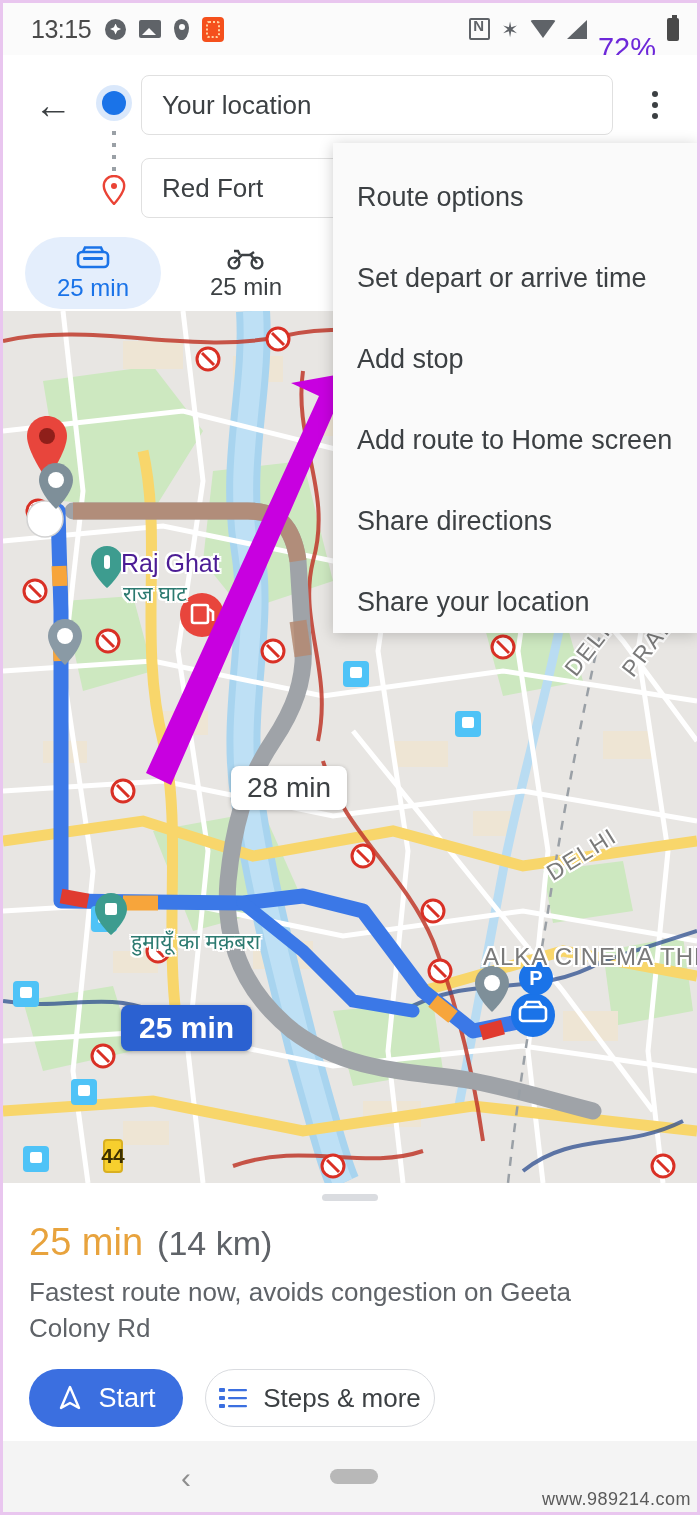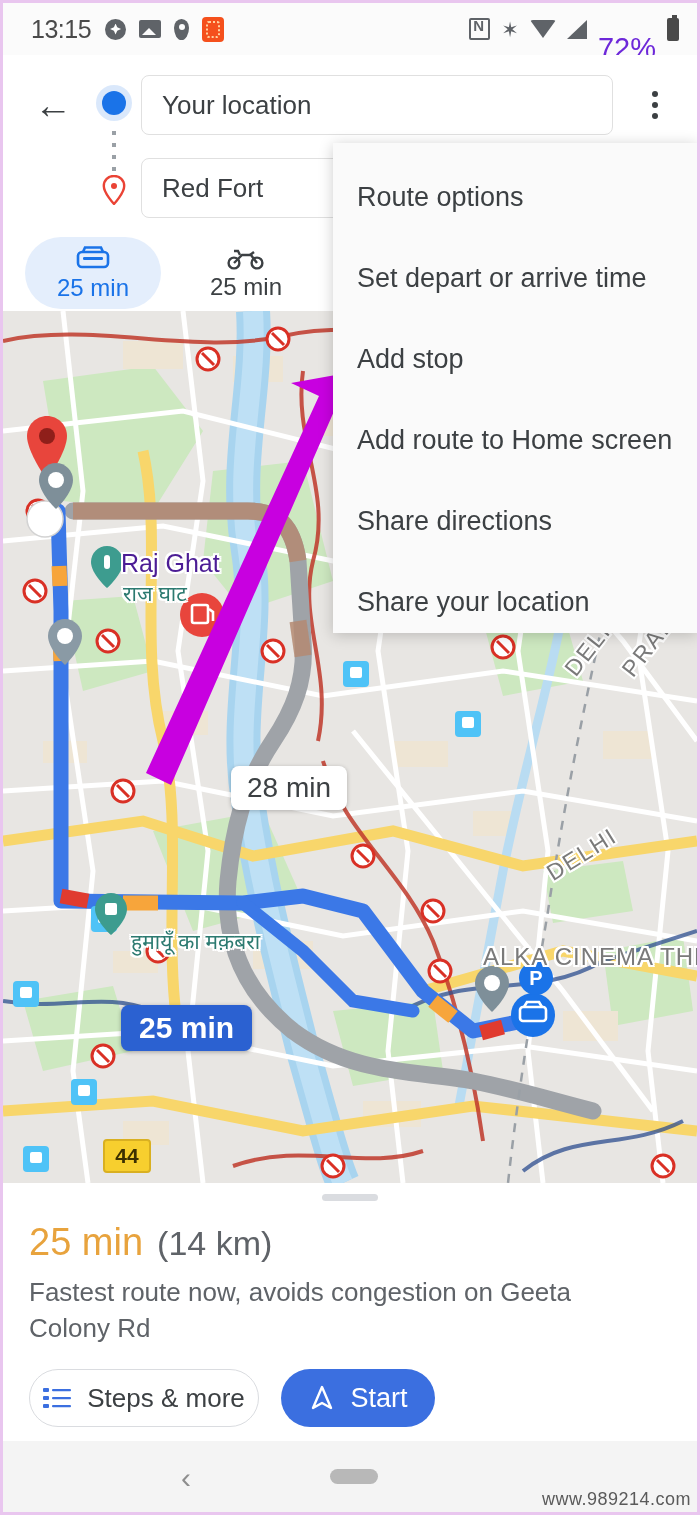--- a/index.html
+++ b/index.html
@@ -126,21 +126,21 @@
   .eta-chip {
     position: absolute; background: #fff; border-radius: 8px; padding: 6px 16px;
     font-size: 28px; color: #3c4043; box-shadow: 0 1px 4px rgba(0,0,0,.25);
     display: flex; align-items: center; gap: 10px; white-space: nowrap;
   }
   .eta-chip-blue {
     position: absolute; background: #2b61d1; border-radius: 8px; padding: 6px 18px;
     font-size: 30px; color: #fff; font-weight: 600; box-shadow: 0 1px 4px rgba(0,0,0,.3); white-space: nowrap;
   }
   #hwy-shield {
-    position: absolute; left: 100px; top: 828px; width: 48px; height: 34px; background: #f7cf2e;
+    position: absolute; left: 100px; top: 828px; width: 20px; height: 34px; background: #f7cf2e;
     border: 2px solid #d9b021; border-radius: 4px; display: flex; align-items: center; justify-content: center;
     font-size: 21px; font-weight: 700; color: #3c3000; z-index: 6;
   }
   #purple-arrow { position: absolute; left: 0; top: 0; z-index: 30; pointer-events: none; }
 
   
   #sheet {
     position: absolute; left: 0; top: 1180px; width: 694px; height: 258px;
     background: #fff; border-radius: 16px 16px 0 0;
   }
@@ -530,39 +530,39 @@
   </div>
 
   <div id="sheet">
     <div id="grabber"></div>
     <div id="eta-row">
       <span id="eta-time">25 min</span>
       <span id="eta-dist">(14 km)</span>
     </div>
     <div id="route-desc">Fastest route now, avoids congestion on Geeta Colony Rd</div>
     <div id="sheet-buttons">
+      <div id="start-btn">
+        <svg width="28" height="28" viewBox="0 0 28 28">
+          <path d="M14 3 L23 24 L14 19 L5 24 Z" fill="none" stroke="#fff" stroke-width="2.4" stroke-linejoin="round"></path>
+        </svg>
+        <span>Start</span>
+      </div>
       <div id="steps-btn">
         <svg width="28" height="22" viewBox="0 0 28 22">
           <g fill="#3b6fe0">
             <rect x="0" y="1" width="6" height="4" rx="1"></rect>
               <rect x="9" y="2" width="19" height="2.2" rx="1"></rect>
             <rect x="0" y="9" width="6" height="4" rx="1"></rect>
               <rect x="9" y="10" width="19" height="2.2" rx="1"></rect>
             <rect x="0" y="17" width="6" height="4" rx="1"></rect>
               <rect x="9" y="18" width="19" height="2.2" rx="1"></rect>
           </g>
         </svg>
         <span>Steps &amp; more</span>
       </div>
-      <div id="start-btn">
-        <svg width="28" height="28" viewBox="0 0 28 28">
-          <path d="M14 3 L23 24 L14 19 L5 24 Z" fill="none" stroke="#fff" stroke-width="2.4" stroke-linejoin="round"></path>
-        </svg>
-        <span>Start</span>
-      </div>
     </div>
   </div>
 
   <div id="navbar">
     <div id="nav-back">‹</div>
     <div id="nav-home"></div>
   </div>
 
   <div id="watermark">www.989214.com</div>
 </div>

